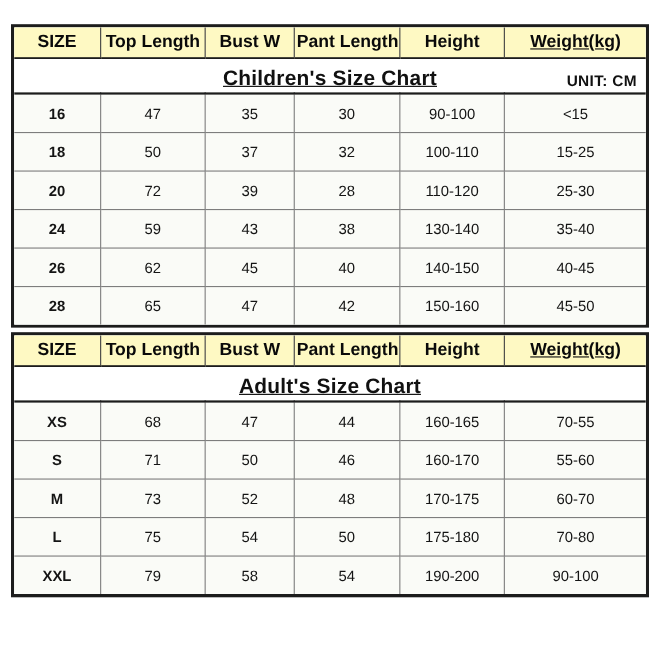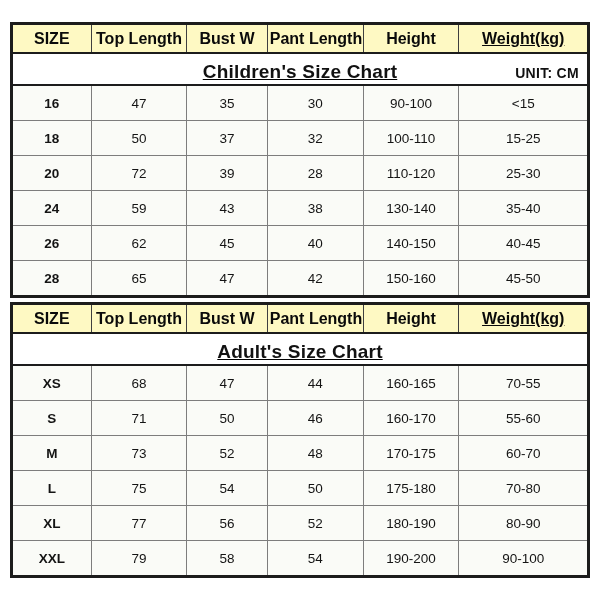--- a/index.html
+++ b/index.html
@@ -252,28 +252,20 @@
         </tr>
         <tr>
           <td class="size-cell">L</td>
           <td>75</td>
           <td>54</td>
           <td>50</td>
           <td>175-180</td>
           <td>70-80</td>
         </tr>
         <tr>
-          <td class="size-cell">XL</td>
-          <td>77</td>
-          <td>56</td>
-          <td>52</td>
-          <td>180-190</td>
-          <td>80-90</td>
-        </tr>
-        <tr>
           <td class="size-cell">XXL</td>
           <td>79</td>
           <td>58</td>
           <td>54</td>
           <td>190-200</td>
           <td>90-100</td>
         </tr>
       </tbody>
     </table>
 

